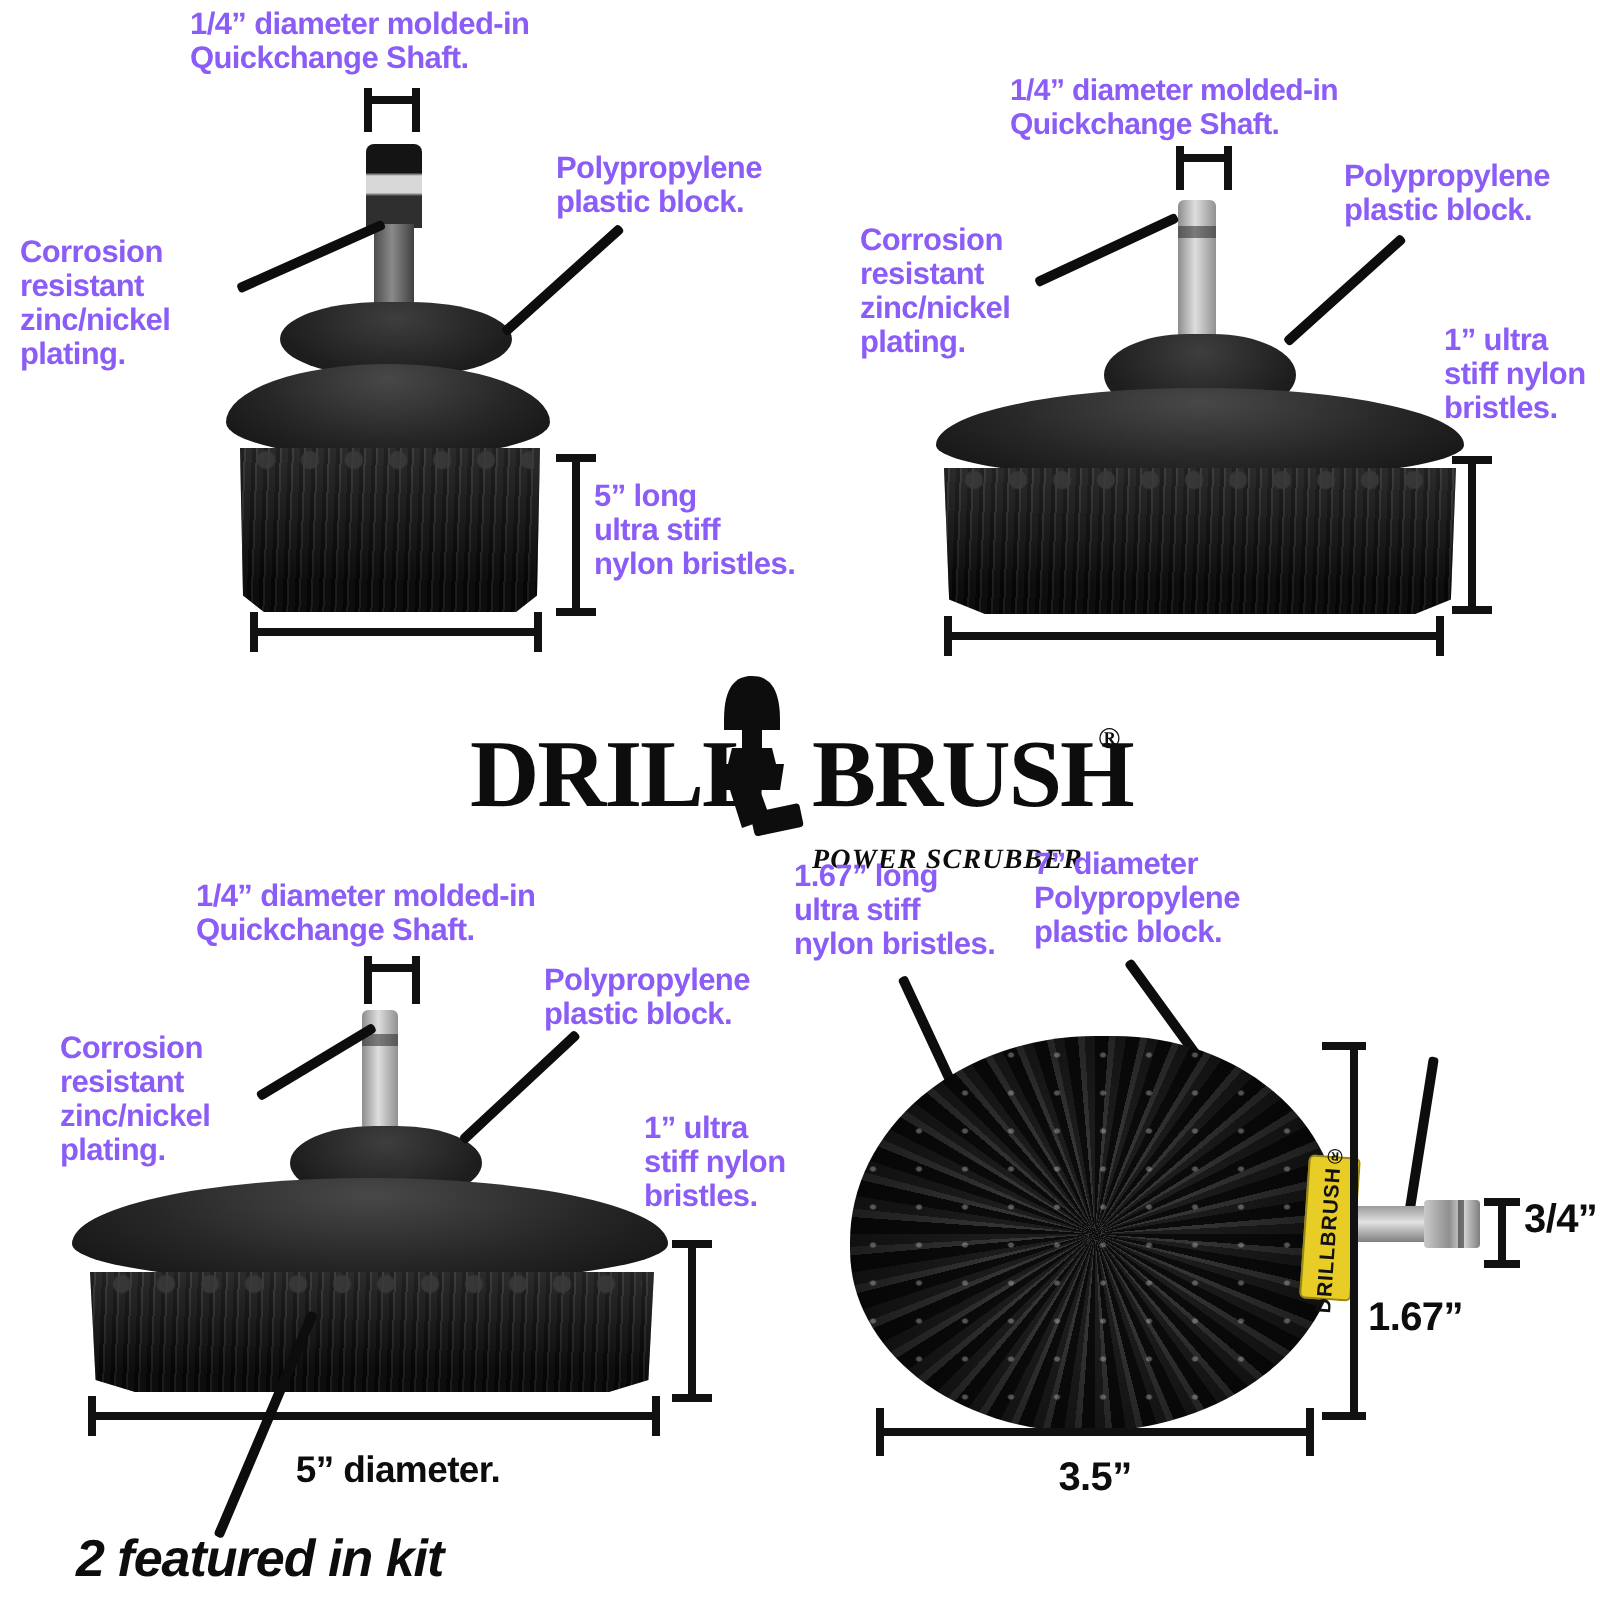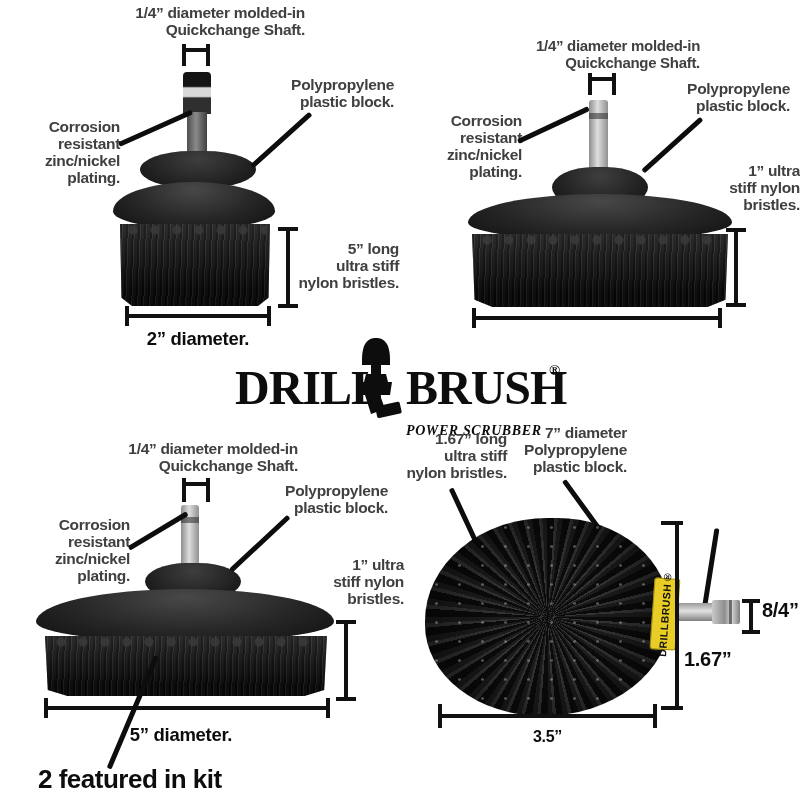--- a/index.html
+++ b/index.html
@@ -1,24 +1,24 @@
 <!DOCTYPE html>
 <html><head>
 <meta charset="utf-8">
 <style>
   html,body{margin:0;padding:0;background:#fff;}
   .canvas{position:relative;width:800px;height:800px;background:#ffffff;overflow:hidden;
           font-family:"Liberation Sans",sans-serif;color:#0d0d0d;}
   
-  .label{position:absolute;font-weight:700;text-align:right;white-space:pre-line;
-         line-height:1.1;letter-spacing:-0.3px;font-size:15.5px;color:#404040;}
+  .label{position:absolute;font-weight:700;text-align:left;white-space:pre-line;
+         line-height:1.1;letter-spacing:-0.3px;font-size:15.5px;color:#8b5cf6;}
   .dimlabel{position:absolute;font-weight:700;font-size:18.5px;letter-spacing:-0.3px;
             text-align:center;white-space:pre-line;}
   .bigdim{font-size:20px;text-align:left;}
-  .kitnote{position:absolute;font-weight:700;font-size:26px;letter-spacing:-0.5px;}
+  .kitnote{position:absolute;font-weight:700;font-size:26px;letter-spacing:-0.5px;font-style:italic;}
   
   .hbkt{position:absolute;border-left:4px solid #111;border-right:4px solid #111;}
   .hbkt::after{content:'';position:absolute;left:0;right:0;top:4px;height:4px;background:#111;}
   .vbkt{position:absolute;border-top:4px solid #111;border-bottom:4px solid #111;
         background:linear-gradient(#111,#111) 50% 0/4px 100% no-repeat;}
   .dbkt{position:absolute;border-left:4px solid #111;border-right:4px solid #111;
         background:linear-gradient(#111,#111) 0 50%/100% 4px no-repeat;}
   .vline-tall{position:absolute;border-top:4px solid #111;border-bottom:4px solid #111;
         background:linear-gradient(#111,#111) 78% 0/4px 100% no-repeat;}
   
@@ -86,21 +86,20 @@
 zinc/nickel
 plating.</div>
   <div class="lead" style="left:119px;top:142px;width:80px;transform:rotate(-24deg);"></div>
 
   <div class="vbkt" style="left:278px;top:227px;width:20px;height:73px;"></div>
   <div class="label" style="left:297px;top:240px;width:102px;">5” long
 ultra stiff
 nylon bristles.</div>
 
   <div class="dbkt" style="left:125px;top:306px;width:138px;height:20px;"></div>
-  <div class="dimlabel" style="left:125px;top:328px;width:146px;">2” diameter.</div>
 
   <div class="label" style="left:505px;top:38px;width:195px;font-size:15px;">1/4” diameter molded-in
 Quickchange Shaft.</div>
   <div class="hbkt" style="left:588px;top:73px;width:20px;height:22px;"></div>
 
   <div class="part zincshaft" style="left:589px;top:100px;width:19px;height:74px;"></div>
   <div class="part hub" style="left:552px;top:167px;width:96px;height:41px;"></div>
   <div class="part disc" style="left:468px;top:194px;width:264px;height:46px;"></div>
   <div class="part bristles" style="left:472px;top:234px;width:256px;height:73px;"></div>
 
@@ -153,21 +152,21 @@
 zinc/nickel
 plating.</div>
   <div class="lead" style="left:129px;top:546px;width:68px;transform:rotate(-31deg);"></div>
 
   <div class="label" style="left:322px;top:556px;width:82px;">1” ultra
 stiff nylon
 bristles.</div>
   <div class="vbkt" style="left:336px;top:620px;width:20px;height:73px;"></div>
 
   <div class="dbkt" style="left:44px;top:698px;width:278px;height:20px;"></div>
-  <div class="dimlabel" style="left:38px;top:724px;width:286px;">5” diameter.</div>
+  <div class="dimlabel" style="left:56px;top:724px;width:286px;">5” diameter.</div>
 
   <div class="lead" style="left:109px;top:766px;width:122px;transform:rotate(-67deg);"></div>
   <div class="kitnote" style="left:38px;top:764px;">2 featured in kit</div>
 
   <div class="label" style="left:397px;top:430px;width:110px;">1.67” long
 ultra stiff
 nylon bristles.</div>
   <div class="label" style="left:517px;top:424px;width:110px;">7” diameter
 Polypropylene
 plastic block.</div>
@@ -177,21 +176,21 @@
   <div class="lead" style="left:717px;top:526px;width:80px;transform:rotate(99deg);"></div>
 
   <div class="cornerbrush" style="left:425px;top:518px;width:245px;height:198px;"></div>
   <div class="sidelabel" style="left:652px;top:578px;width:26px;height:72px;">
     <span>DRILLBRUSH®</span>
   </div>
   <div class="metal" style="left:676px;top:603px;width:40px;height:18px;"></div>
   <div class="hexend" style="left:712px;top:600px;width:28px;height:24px;"></div>
 
   <div class="vbkt" style="left:742px;top:599px;width:18px;height:27px;"></div>
-  <div class="dimlabel bigdim" style="left:762px;top:599px;width:38px;">8/4”</div>
+  <div class="dimlabel bigdim" style="left:762px;top:599px;width:38px;">3/4”</div>
 
   <div class="vline-tall" style="left:661px;top:521px;width:22px;height:181px;"></div>
   <div class="dimlabel bigdim" style="left:684px;top:648px;width:60px;">1.67”</div>
 
   <div class="dbkt" style="left:438px;top:704px;width:211px;height:24px;"></div>
-  <div class="dimlabel" style="left:438px;top:728px;width:219px;font-size:16px;">3.5”</div>
+  <div class="dimlabel" style="left:438px;top:728px;width:219px;font-size:20px;">3.5”</div>
 
 </div>
 
 </body></html>

